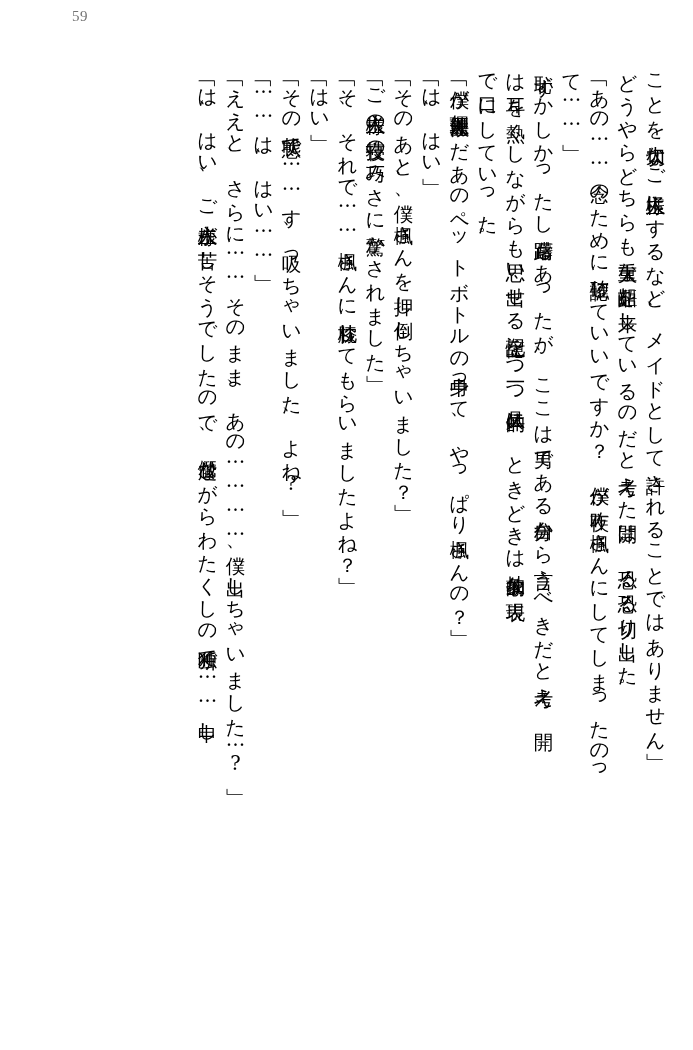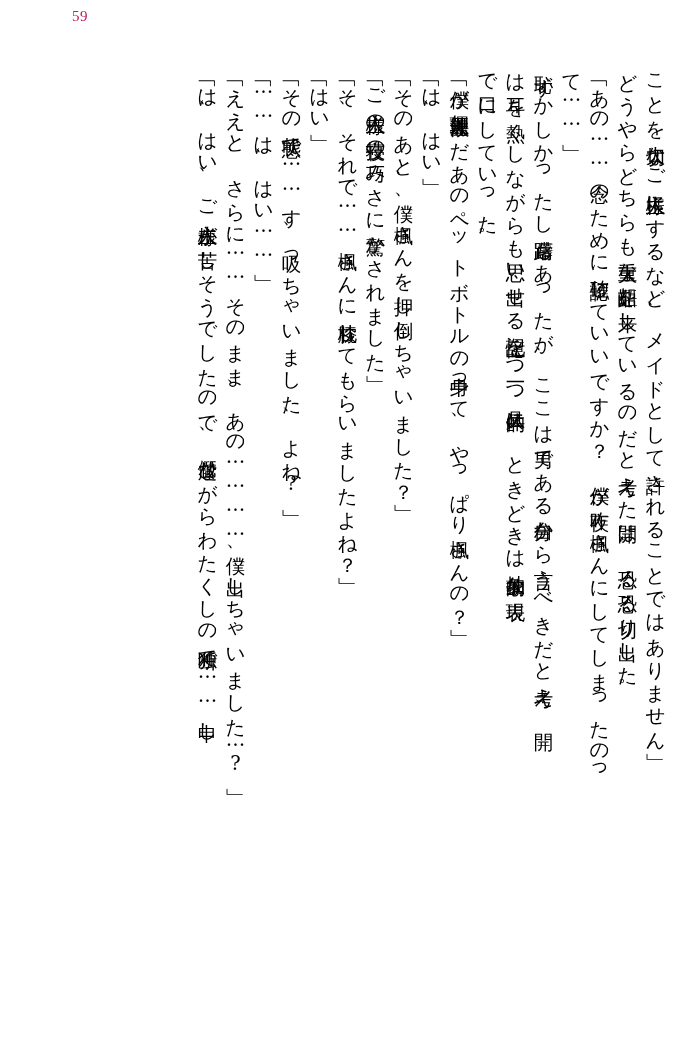--- a/index.html
+++ b/index.html
@@ -15,21 +15,21 @@
     overflow: hidden;
     font-family: "Liberation Serif", "DejaVu Serif", serif;
     color: #000000;
   }
   .page-number {
     position: absolute;
     top: 8px;
     left: 72px;
     font-size: 15px;
     letter-spacing: 0.5px;
-    color: #be185d;
+    color: #737373;
     font-family: "Liberation Serif", serif;
   }
   .text-block {
     position: absolute;
     top: 60px;
     left: 30px;
     right: 28px;
     height: 950px;
     display: flex;
     flex-direction: row-reverse;

